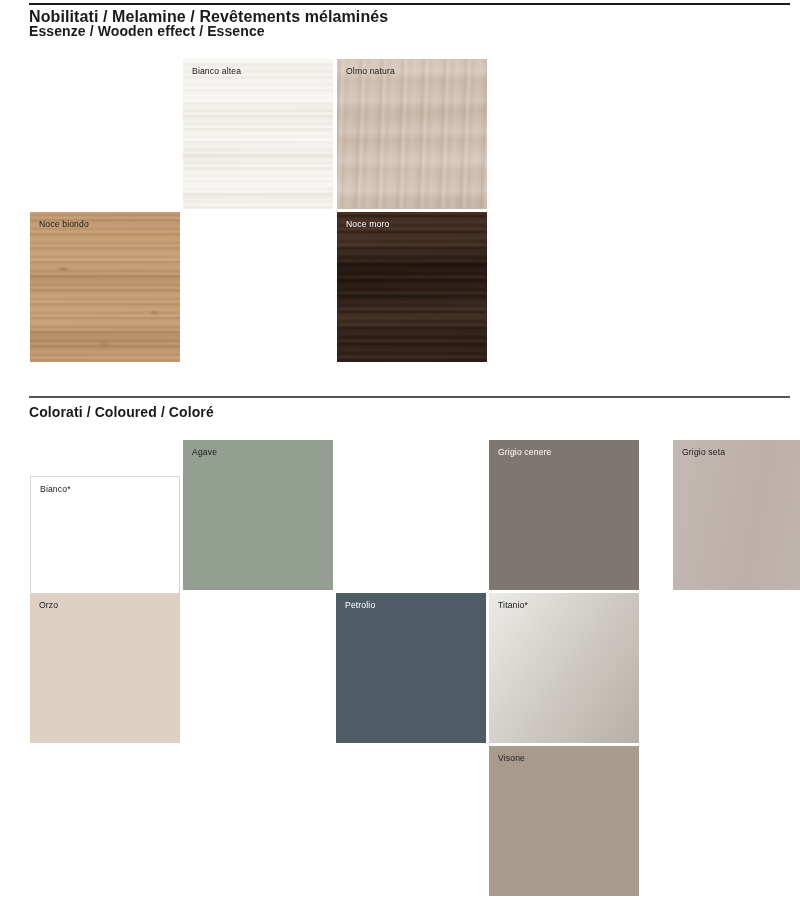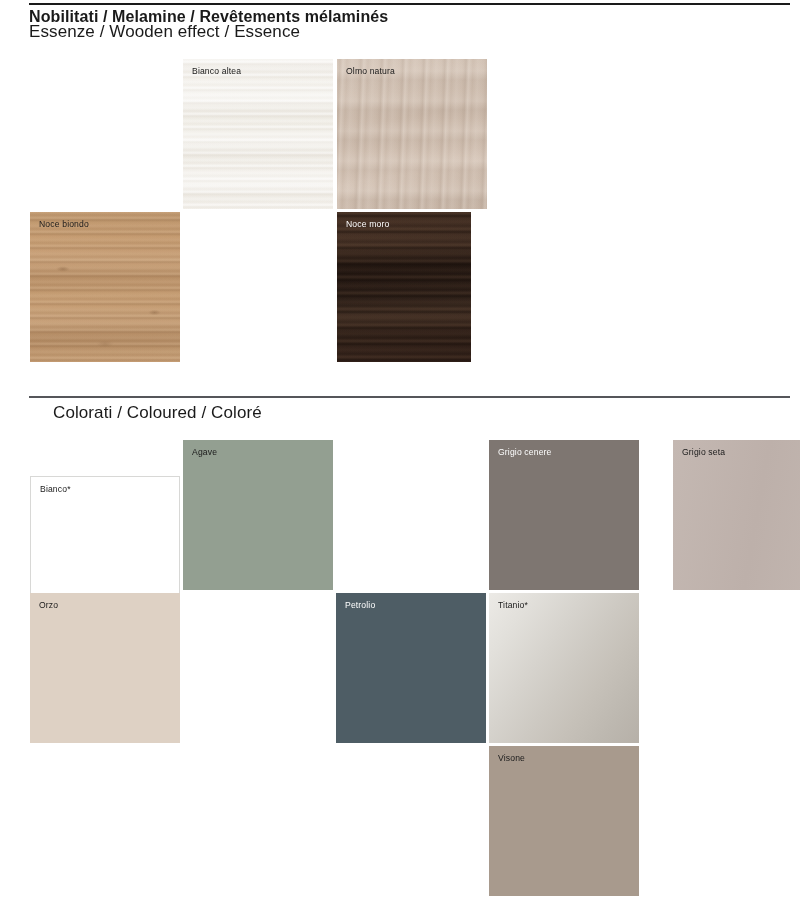--- a/index.html
+++ b/index.html
@@ -34,33 +34,33 @@
   }
   .rule-1 { top: 3px; }
   .rule-2 { top: 396px; background: #55565a; height: 1.5px; }
 
   
   .heading-block {
     position: absolute;
     left: 29px;
   }
   .heading-1 { top: 9px; }
-  .heading-2 { top: 405px; margin-left: 24px; }
+  .heading-2 { top: 405px; }
 
   .h-main {
     font-size: 16px;
     font-weight: bold;
     letter-spacing: 0.1px;
     line-height: 15px;
     color: #1a1a1a;
     white-space: nowrap;
   }
   .h-sub {
-    font-size: 17px;
-    font-weight: normal;
+    font-size: 14px;
+    font-weight: bold;
     letter-spacing: 0.1px;
     line-height: 15px;
     color: #1a1a1a;
     white-space: nowrap;
   }
 
   
   .swatch {
     position: absolute;
     overflow: hidden;
@@ -228,21 +228,21 @@
   <div class="swatch" style="left:337px; top:59px; width:150px; height:150px;">
     <div class="swatch-surface tex-olmo-natura"></div>
     <div class="swatch-label lbl-dark">Olmo natura</div>
   </div>
 
   <div class="swatch" style="left:30px; top:212px; width:150px; height:150px;">
     <div class="swatch-surface tex-noce-biondo"></div>
     <div class="swatch-label lbl-dark">Noce biondo</div>
   </div>
 
-  <div class="swatch" style="left:337px; top:212px; width:134px; height:150px;">
+  <div class="swatch" style="left:337px; top:212px; width:150px; height:150px;">
     <div class="swatch-surface tex-noce-moro"></div>
     <div class="swatch-label lbl-light">Noce moro</div>
   </div>
 
   <div class="rule rule-2"></div>
 
   <div class="heading-block heading-2">
     <div class="h-sub">Colorati / Coloured / Coloré</div>
   </div>
 

